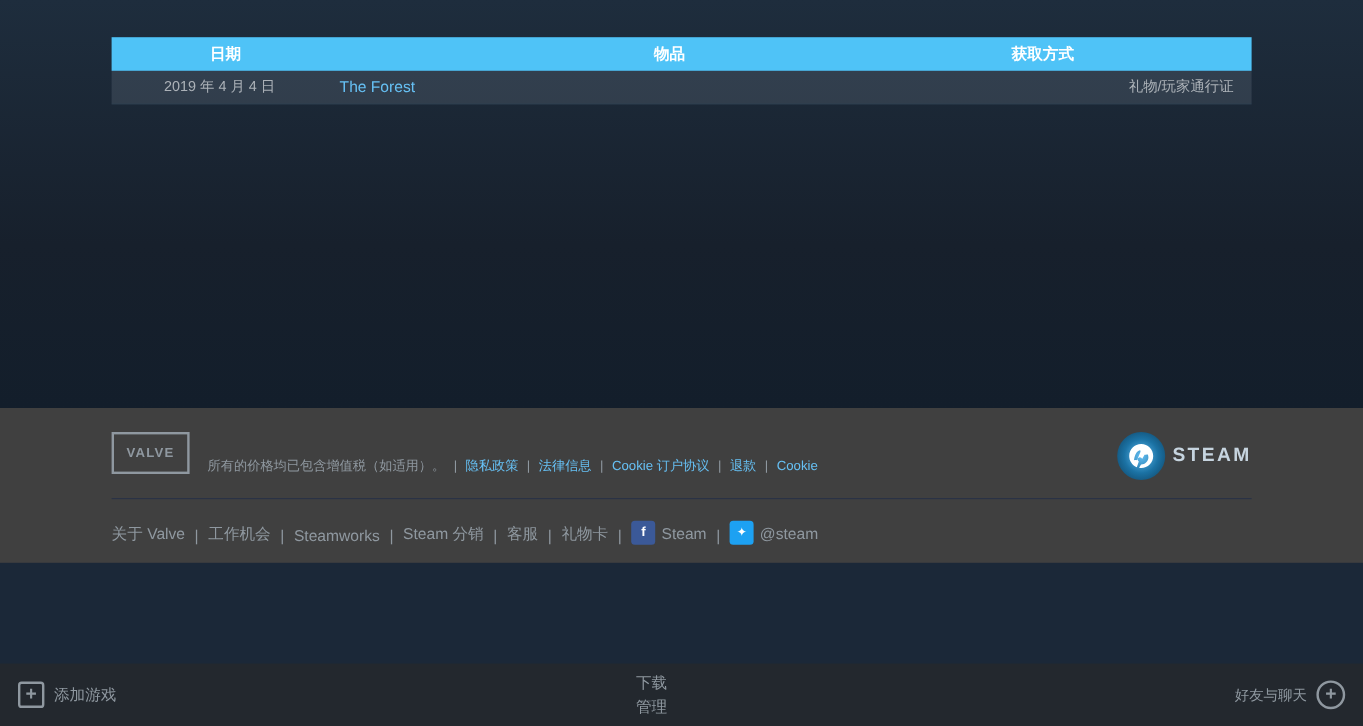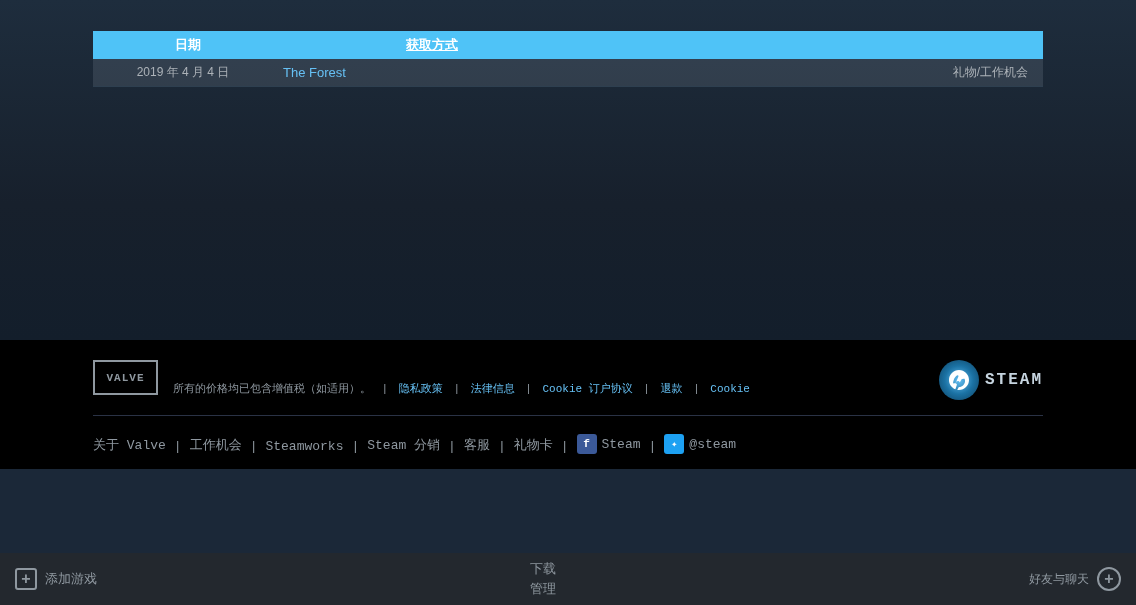--- a/index.html
+++ b/index.html
@@ -43,23 +43,21 @@
       padding-left: 10px;
     }
 
     .table-header .col-item {
       flex: 1;
       text-align: center;
     }
 
     .table-header .col-method {
       width: 200px;
-      text-align: right;
       padding-right: 15px;
-      text-decoration: underline;
     }
 
     .table-row {
       display: flex;
       background: #c6d4df22;
       color: #c6d4df;
       height: 28px;
       align-items: center;
       border-bottom: 1px solid #2a475e44;
     }
@@ -83,23 +81,22 @@
       width: 200px;
       text-align: right;
       padding-right: 15px;
       color: #acb2b8;
       font-size: 12px;
     }
 
     
     .footer-area {
       width: 100%;
-      background: #000000;
+      background: #404040;
       padding: 20px 0 0 0;
-      font-family: Liberation Mono, monospace;
     }
 
     .footer-top {
       display: flex;
       align-items: flex-start;
       justify-content: space-between;
       width: 950px;
       margin: 0 auto;
       padding-bottom: 15px;
       border-bottom: 1px solid #2a3245;
@@ -304,26 +301,27 @@
       cursor: pointer;
     }
   </style>
 </head>
 <body>
 
 <div class="main-area">
   <div class="table-section">
     <div class="table-header">
       <div class="col-date">日期</div>
+      <div class="col-item">物品</div>
       <div class="col-method">获取方式</div>
     </div>
     <div class="table-row">
       <div class="col-date">2019 年 4 月 4 日</div>
       <div class="col-item">The Forest</div>
-      <div class="col-method">礼物/工作机会</div>
+      <div class="col-method">礼物/玩家通行证</div>
     </div>
   </div>
 </div>
 
 <div class="footer-area">
   <div class="footer-top">
     <div class="footer-left">
       <div class="valve-logo">VALVE</div>
       <div class="footer-text">
         <br>

